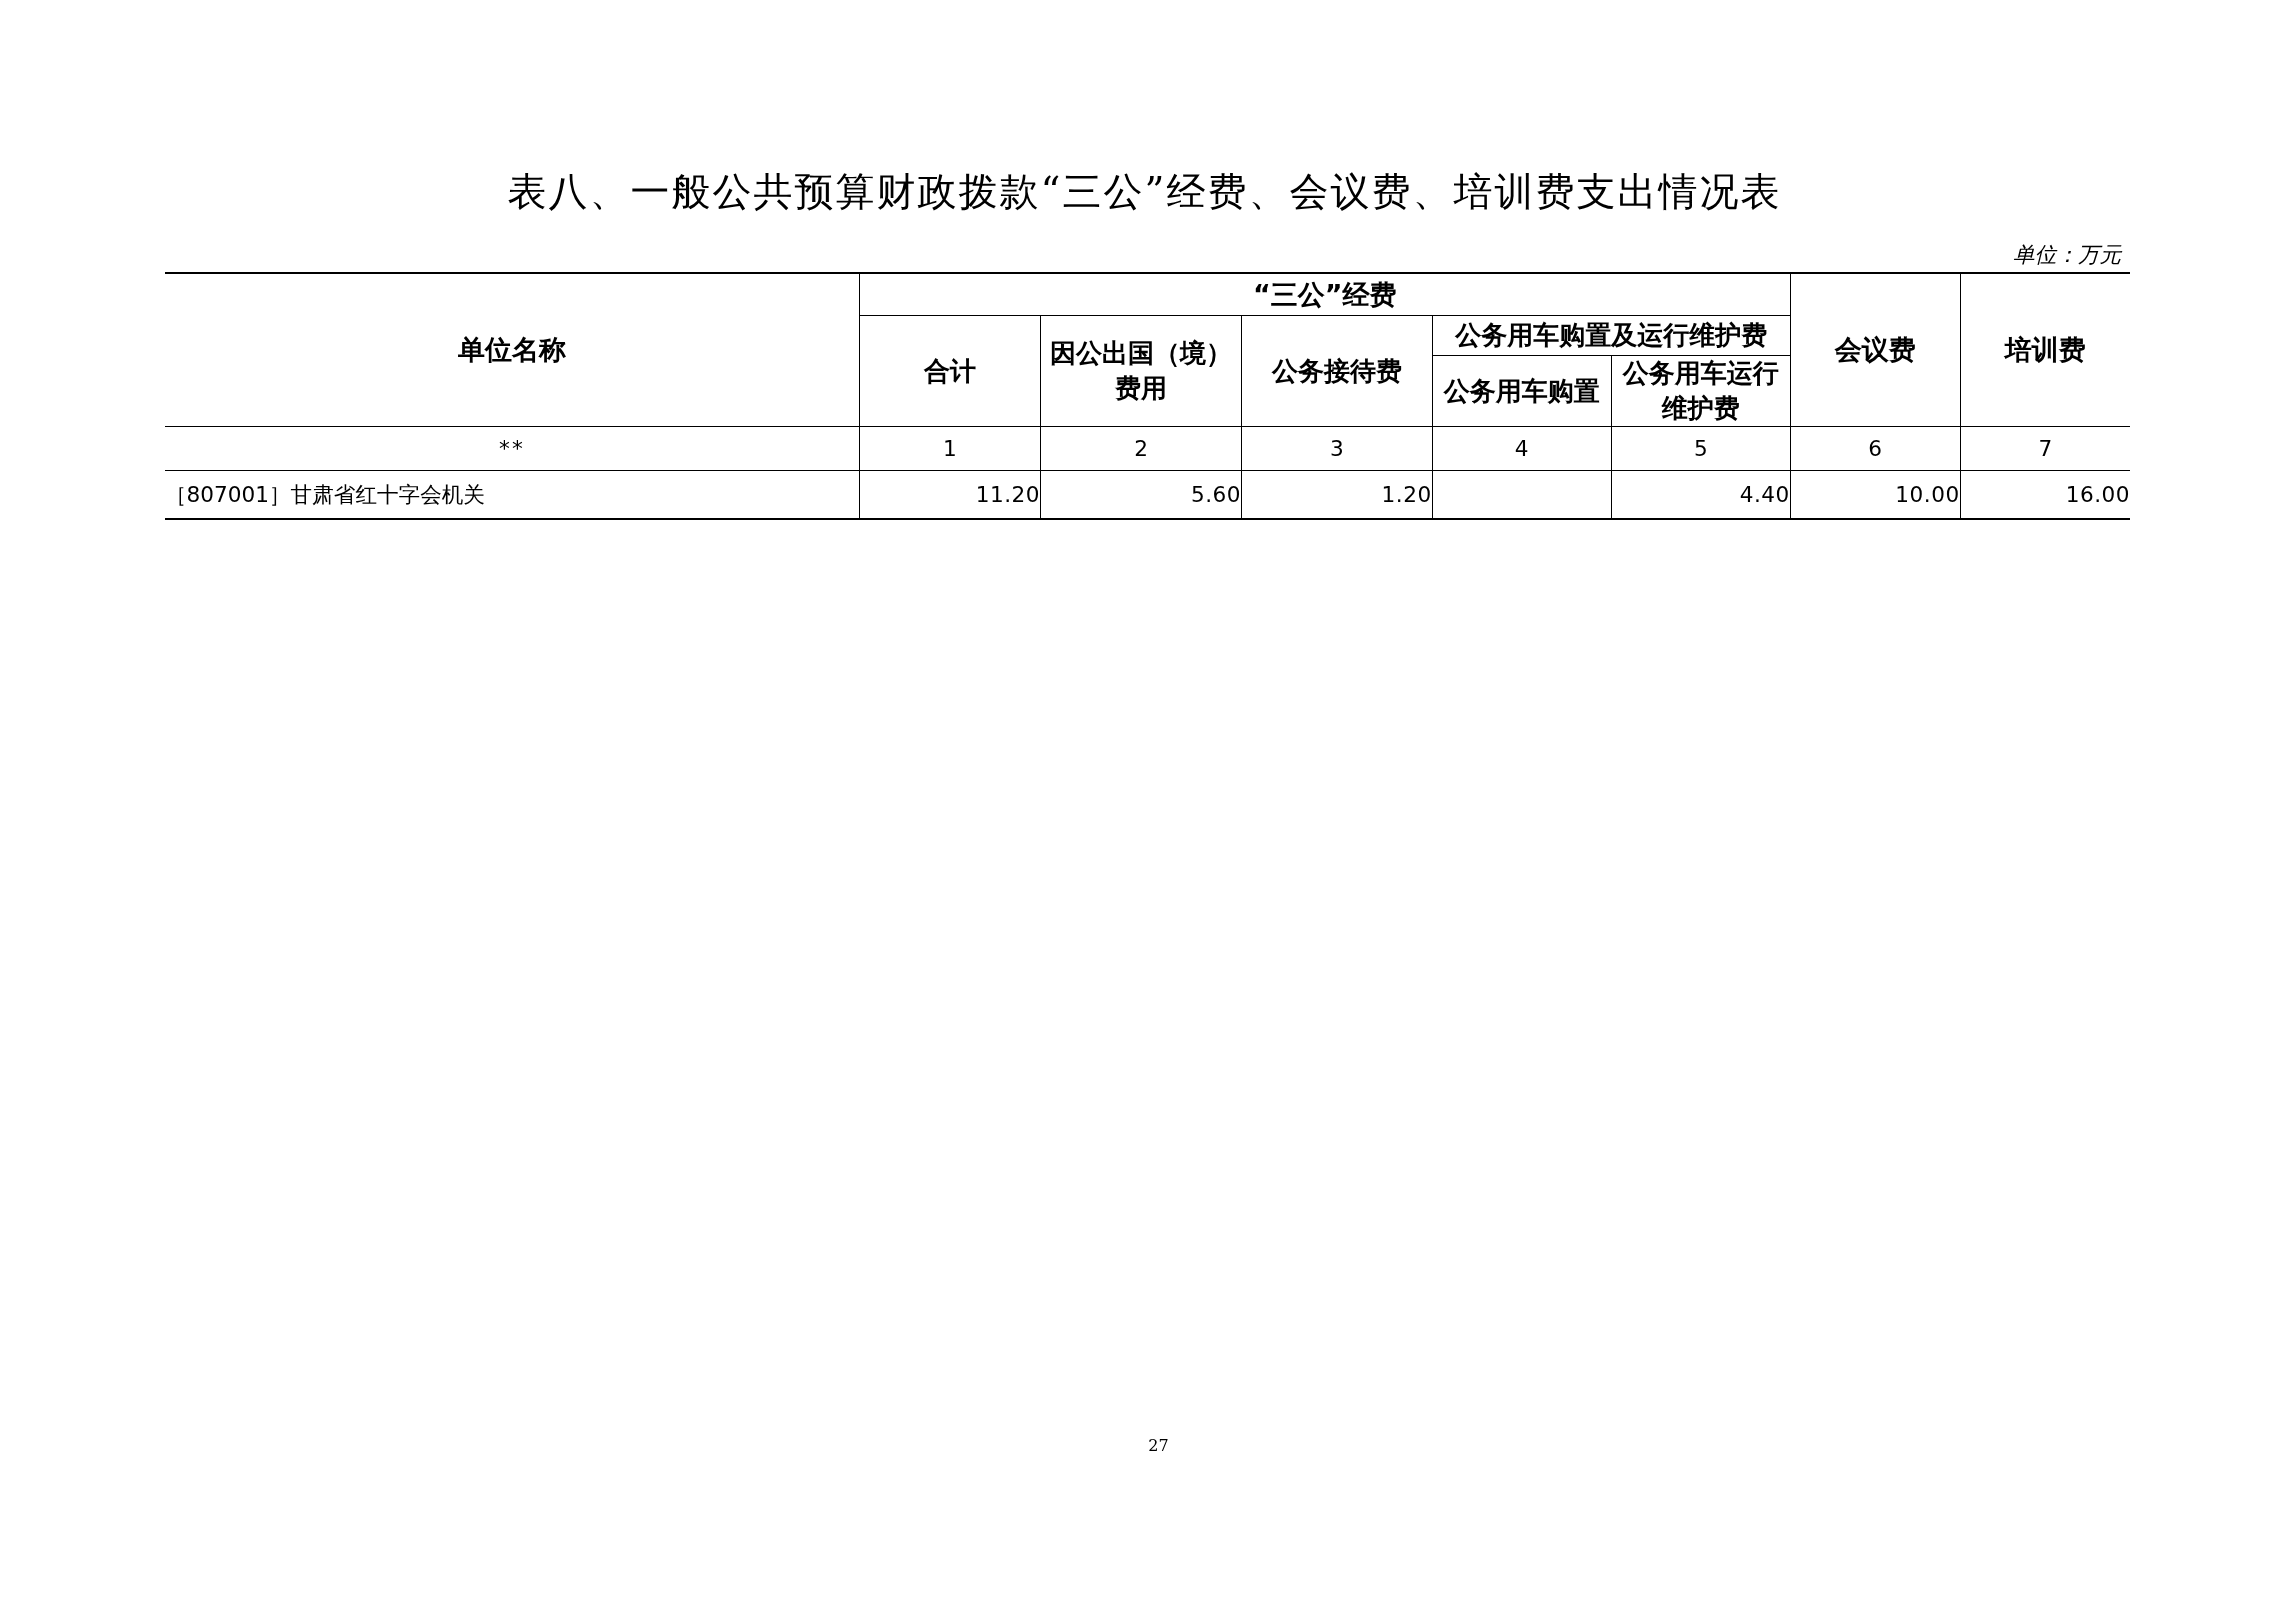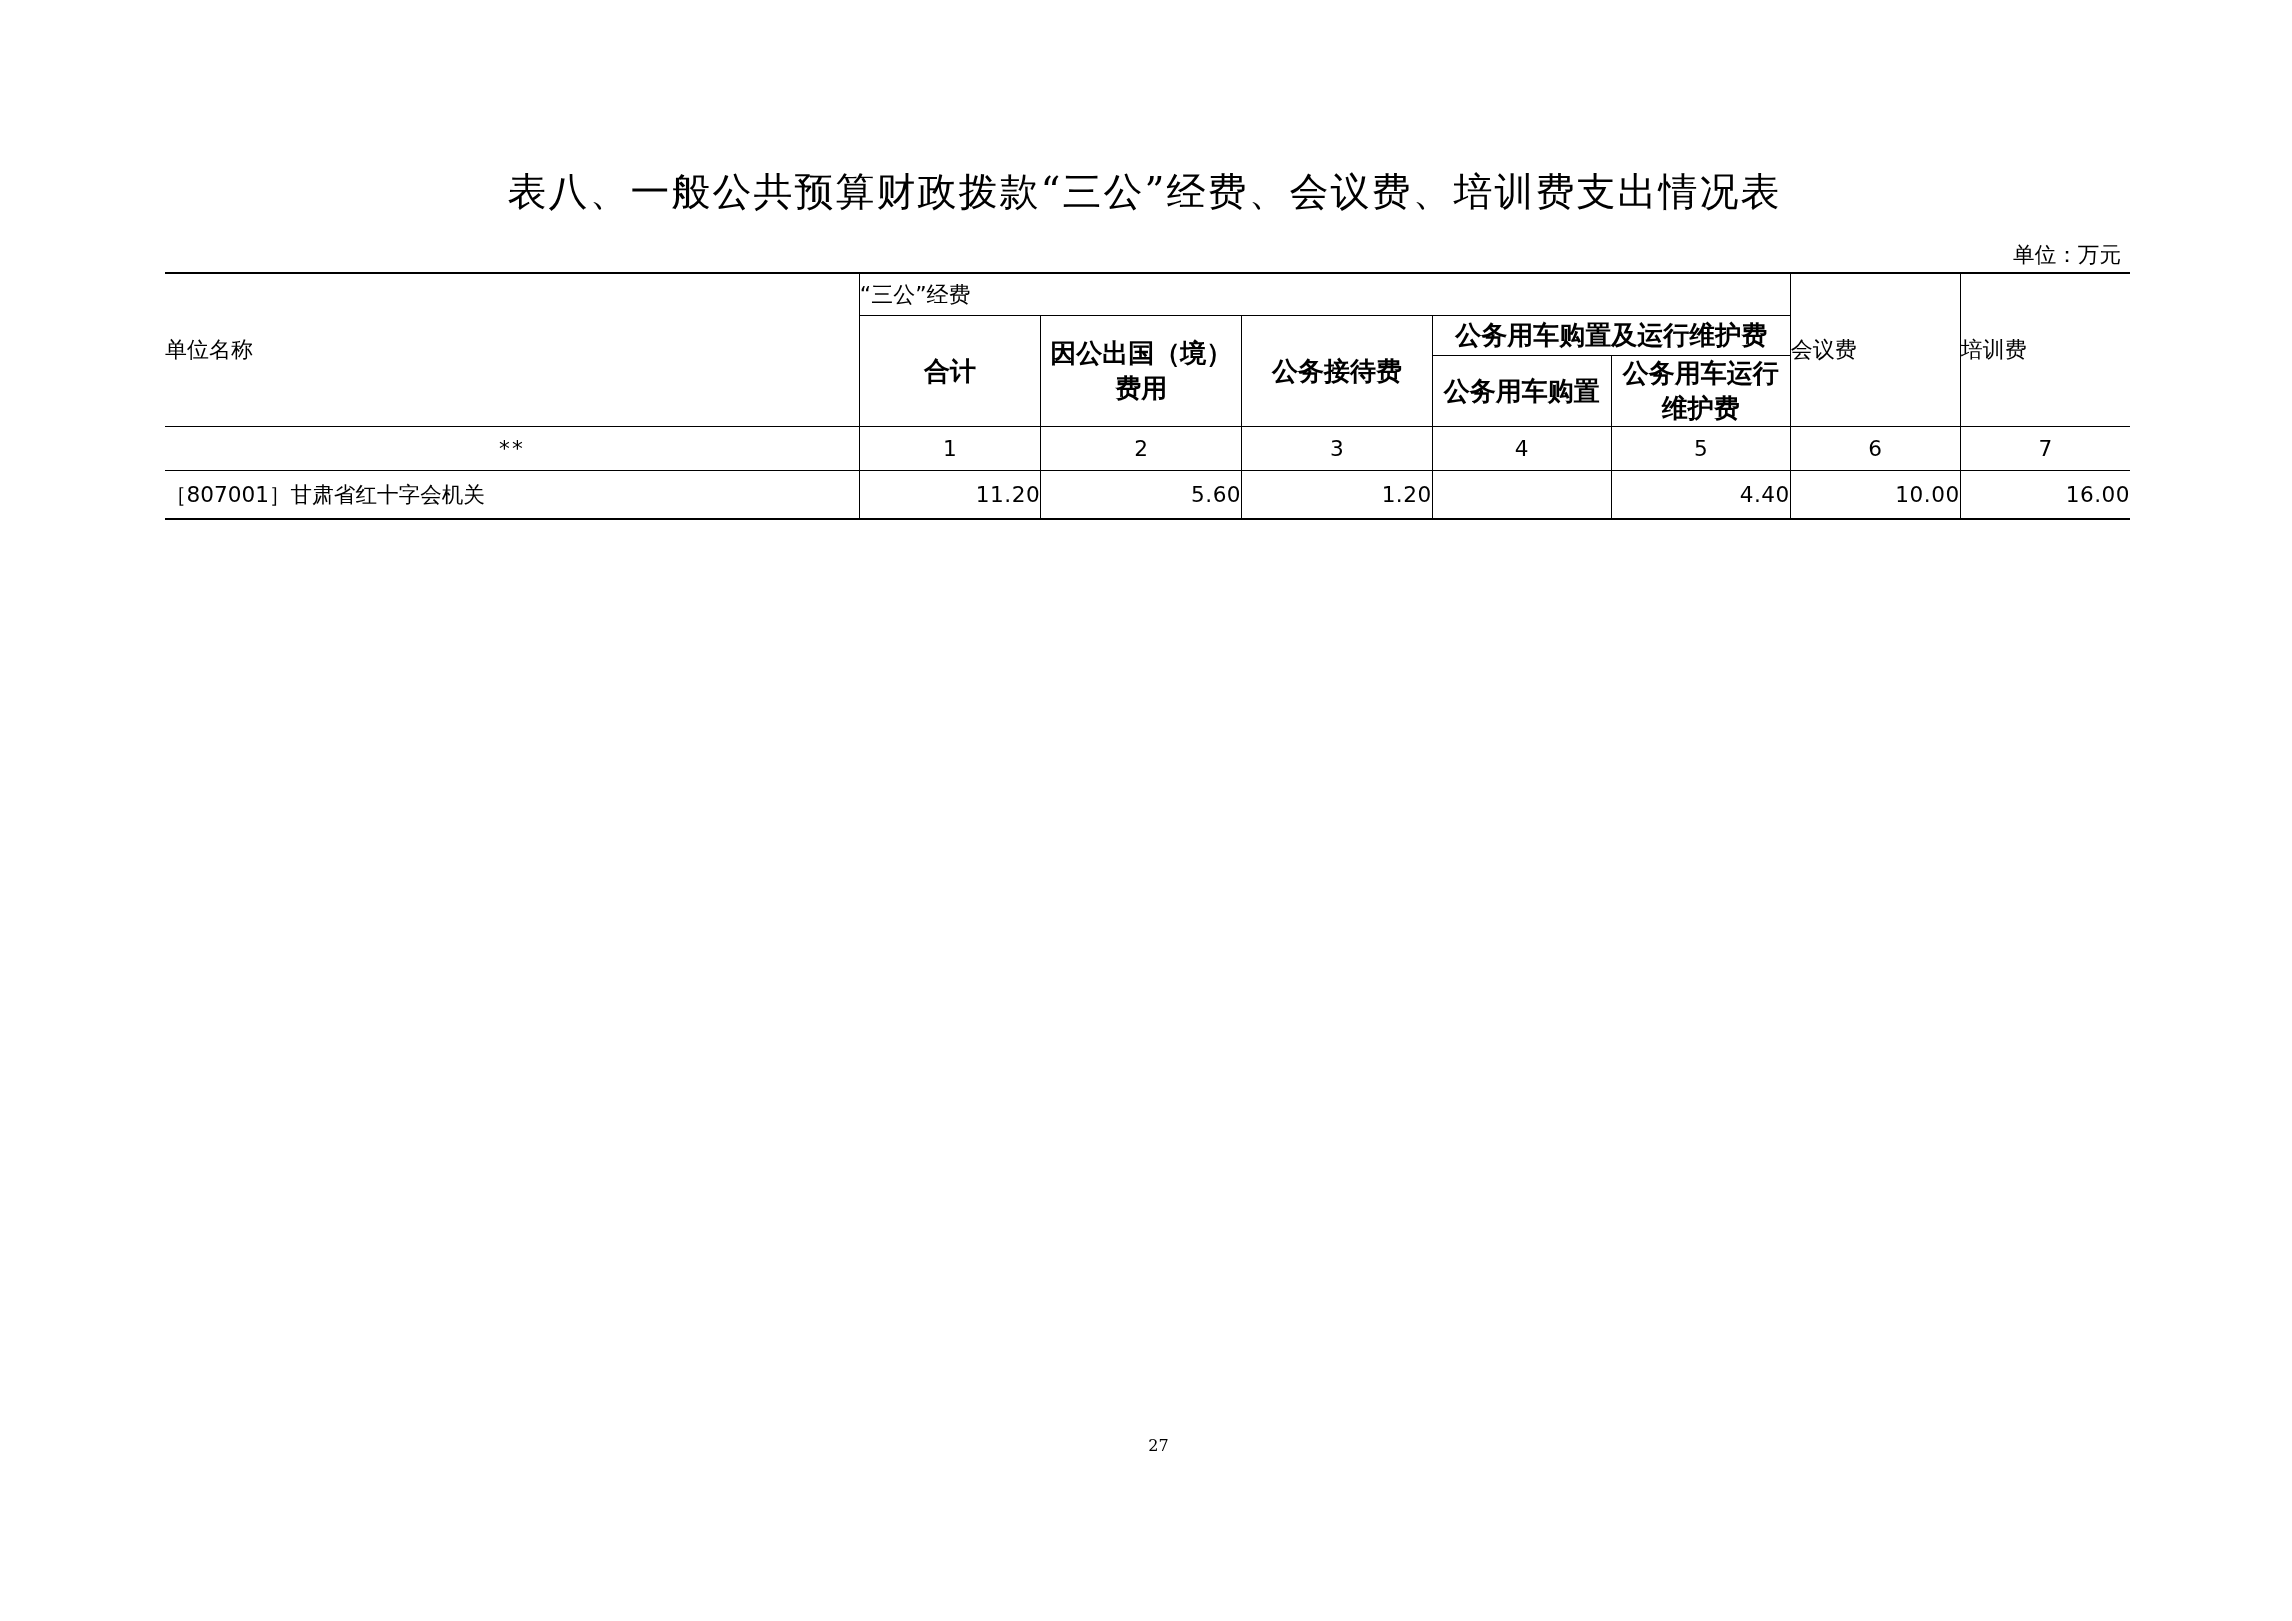--- a/index.html
+++ b/index.html
@@ -32,20 +32,21 @@
     font-family: "DejaVu Serif", "Liberation Serif", serif;
     font-weight: 400;
     white-space: nowrap;
   }
   .unit-note {
     position: absolute;
     top: 240px;
     right: 172px;
     font-size: 21.6px;
     font-family: "DejaVu Serif", "Liberation Serif", serif;
+    font-style: italic;
   }
   table.budget {
     position: absolute;
     top: 272px;
     left: 165px;
     width: 1965px;
     border-collapse: collapse;
     table-layout: fixed;
     font-size: 20.6px;
   }
@@ -60,22 +61,23 @@
     border-top: 2px solid #000;
     border-bottom: 2px solid #000;
   }
   .hdr {
     font-weight: bold;
     font-size: 26px;
     line-height: 1.35;
     text-align: center;
   }
   .hdr-big {
-    font-weight: normal;
-    font-size: 22px;
+    font-weight: bold;
+    font-size: 27px;
+    text-align: center;
   }
   .no-left { border-left: none !important; }
   .no-right { border-right: none !important; }
 
   .row-num td {
     height: 43px;
     text-align: center;
     font-size: 21.6px;
     font-family: "DejaVu Serif", "Liberation Serif", serif;
   }

